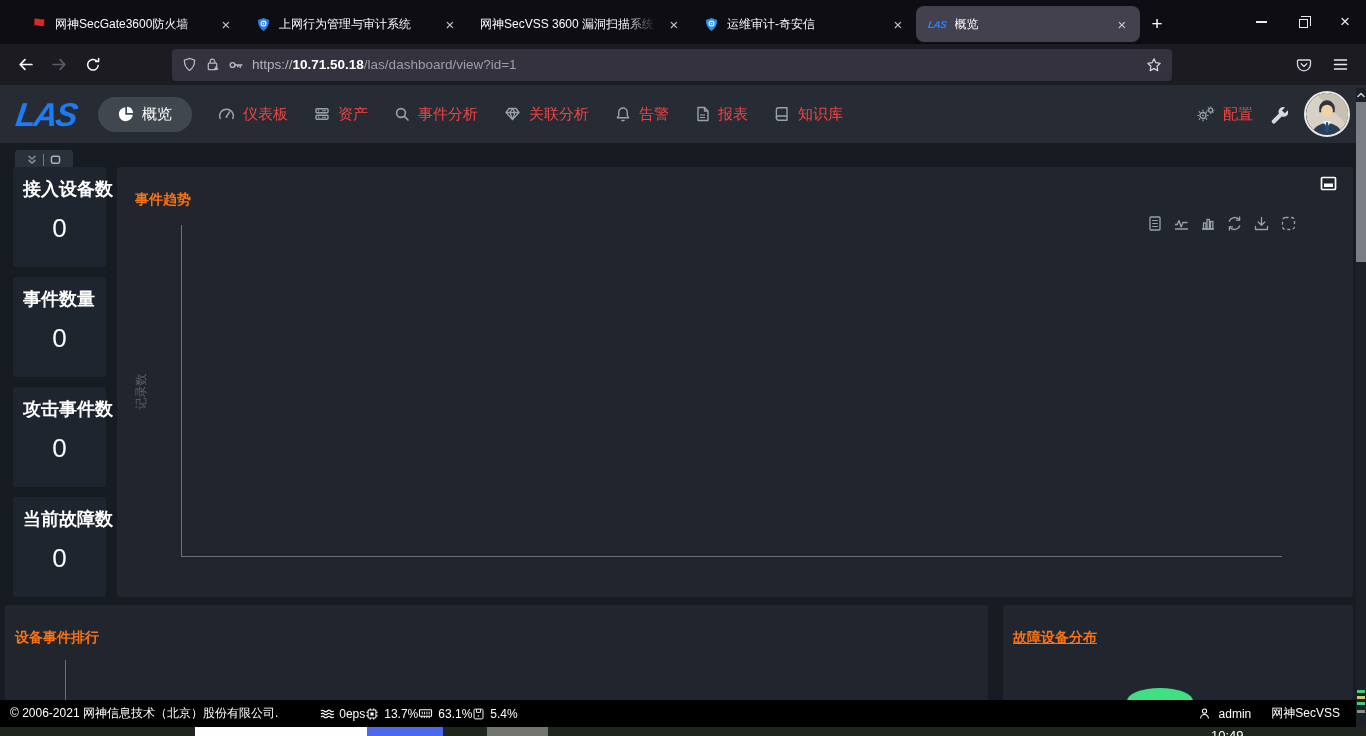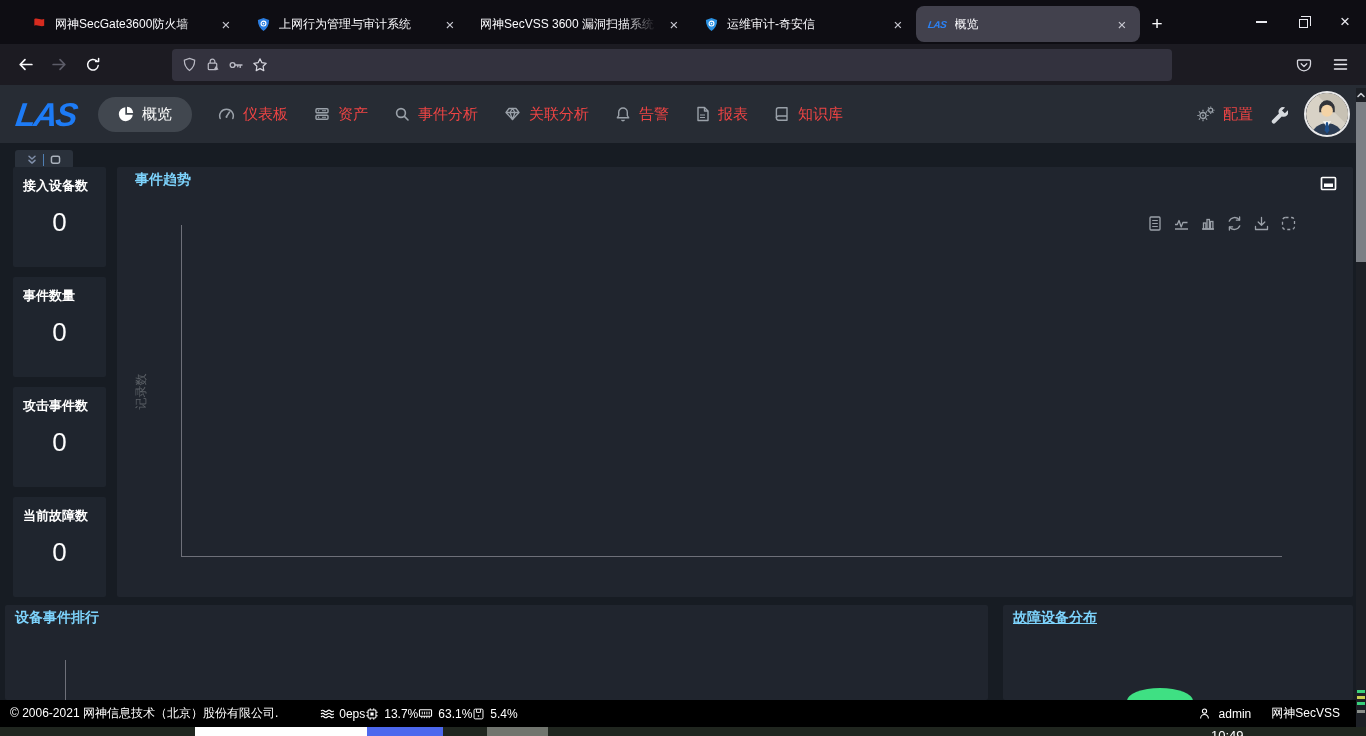--- a/index.html
+++ b/index.html
@@ -59,24 +59,24 @@
   .appnav .rightgrp{margin-left:auto;display:flex;align-items:center;gap:16px;}
   .wrench{color:#d6dade;}
   .avatar{width:46px;height:46px;border-radius:50%;border:2px solid #e9e9ea;overflow:hidden;flex:none;}
 
   
   .content{position:absolute;left:0;top:143px;width:1366px;height:557px;background:#171c23;overflow:hidden;}
   .chip{position:absolute;left:15px;top:7px;width:58px;height:19px;background:#2a313b;border-radius:3px;
     display:flex;align-items:center;justify-content:center;gap:5px;}
   .chip .sep{width:1px;height:12px;background:#4f7fb3;}
   .statcard{position:absolute;left:13px;width:93px;height:100px;background:#1f252e;border-radius:2px;}
-  .statcard .lbl{padding:10px 0 0 10px;font-size:13px;font-weight:700;color:#fff;white-space:nowrap;}
+  .statcard .lbl{padding:10px 0 0 10px;font-size:18px;font-weight:700;color:#fff;white-space:nowrap;}
   .statcard .val{margin-top:12px;text-align:center;font-size:26px;color:#fff;}
   .panel{position:absolute;background:#20252e;border-radius:2px;overflow:hidden;}
-  .ptitle{position:absolute;left:18px;top:4px;font-size:14px;font-weight:700;color:#7dd3fc;white-space:nowrap;}
+  .ptitle{position:absolute;left:18px;top:24px;font-size:14px;font-weight:700;color:#f97316;white-space:nowrap;}
   .trend{left:117px;top:24px;width:1236px;height:430px;}
   .pmax{position:absolute;right:16px;top:9px;color:#fff;}
   .toolbox{position:absolute;right:56px;top:48px;display:flex;gap:10px;color:#9ba1a9;}
   .axis-y{position:absolute;left:64px;top:58px;width:1px;height:332px;background:#6e7079;}
   .axis-x{position:absolute;left:64px;top:389px;width:1101px;height:1px;background:#6e7079;}
   .ylabel{position:absolute;left:-6px;top:216px;width:60px;text-align:center;color:#5b6066;
     font-size:12px;transform:rotate(-90deg);white-space:nowrap;}
   .rank{left:5px;top:462px;width:983px;height:95px;}
   .rank .ptitle{left:10px;}
   .rank-axis{position:absolute;left:60px;top:55px;width:1px;height:40px;background:#6e7079;}
@@ -199,20 +199,21 @@
           </g>
           <path d="M11.8 9.2 l2.6 4.3 h-5.2 z" fill="currentColor"></path>
         </svg>
     </span>
     <span class="icon">
       <svg width="16" height="16" viewBox="0 0 16 16" fill="none" stroke="currentColor" stroke-width="1.4" stroke-linecap="round">
           <circle cx="4.6" cy="8" r="2.4"></circle>
           <path d="M7 8 H14 M12.2 8 v2.4 M9.8 8 v1.8"></path>
         </svg>
     </span>
+    <span class="urltext"><span class="scheme">https://</span><span class="host">10.71.50.18</span><span class="path">/las/dashboard/view?id=1</span></span>
     <span class="icon">
       <svg width="16" height="16" viewBox="0 0 16 16" fill="none" stroke="#d6d6de" stroke-width="1.2" stroke-linejoin="round">
           <path d="M8 1.8 l1.9 3.9 4.3 .6 -3.1 3 .7 4.3 L8 11.6 4.2 13.6 l.7-4.3 -3.1-3 4.3-.6 z"></path>
         </svg>
     </span>
   </div>
   <div class="right">
     <div class="navbtn">
       <span class="icon">
         <svg width="16" height="16" viewBox="0 0 16 16" fill="none" stroke="#d6d6de" stroke-width="1.3" stroke-linecap="round" stroke-linejoin="round">

